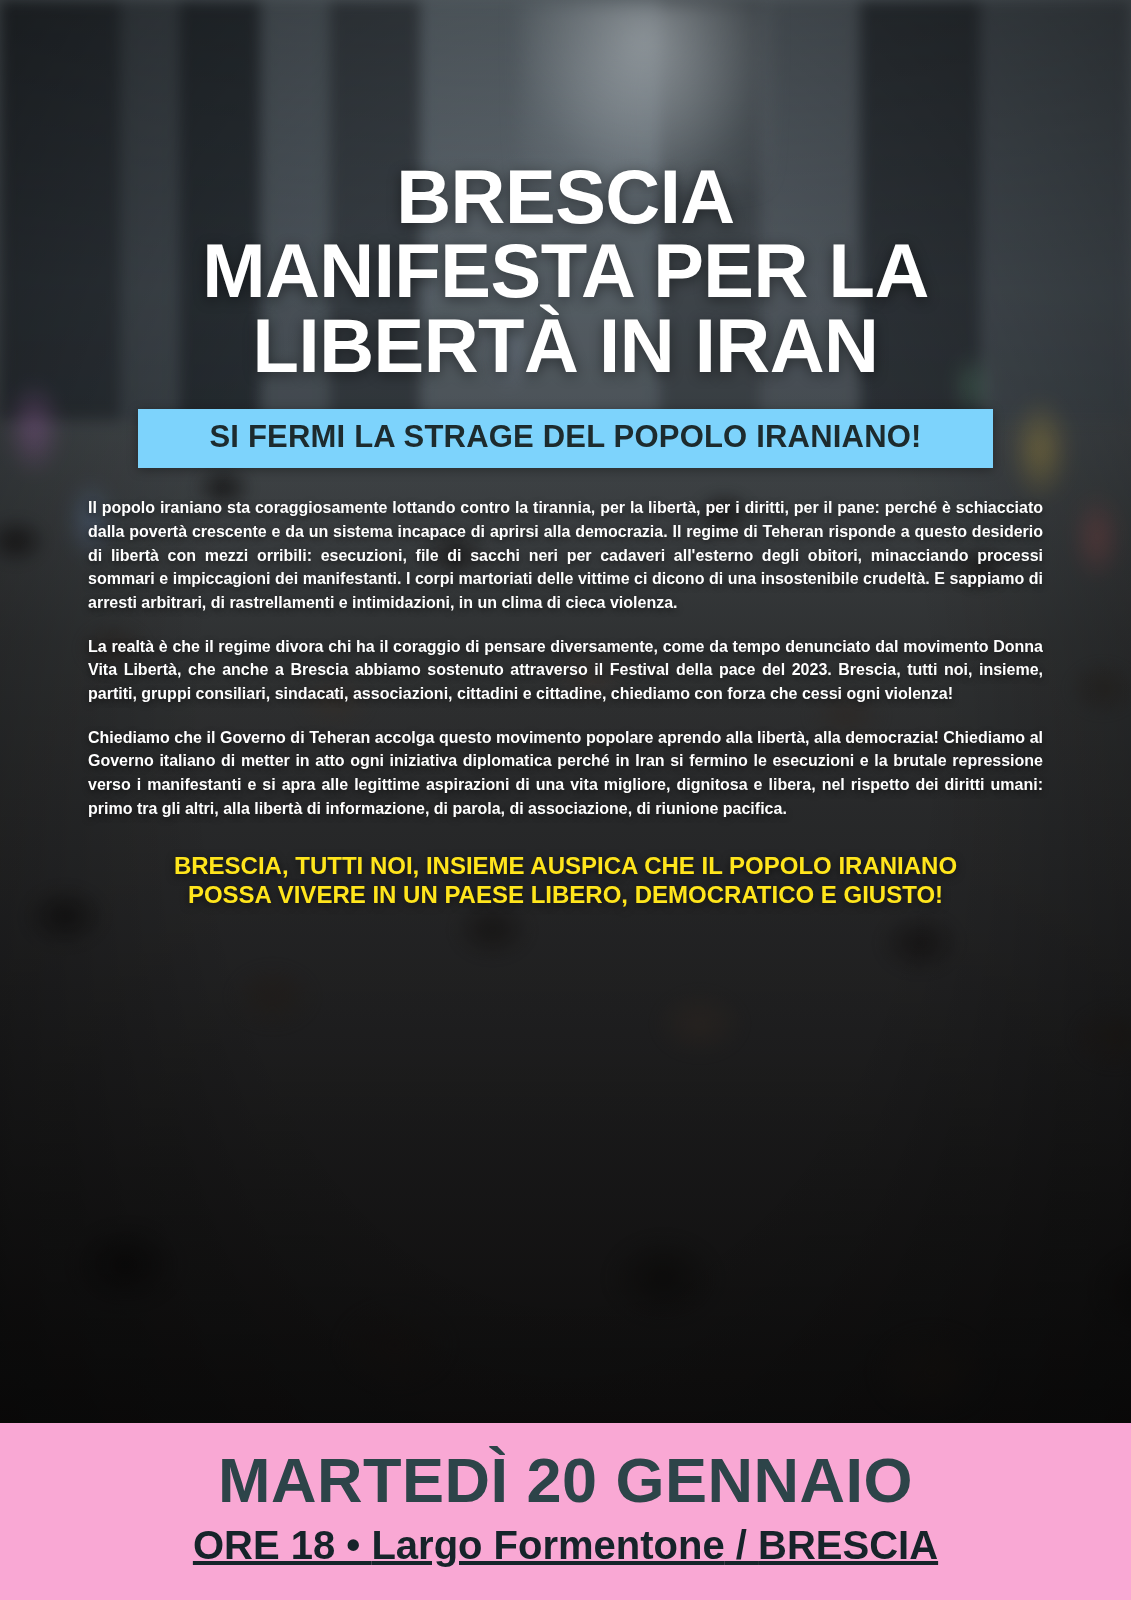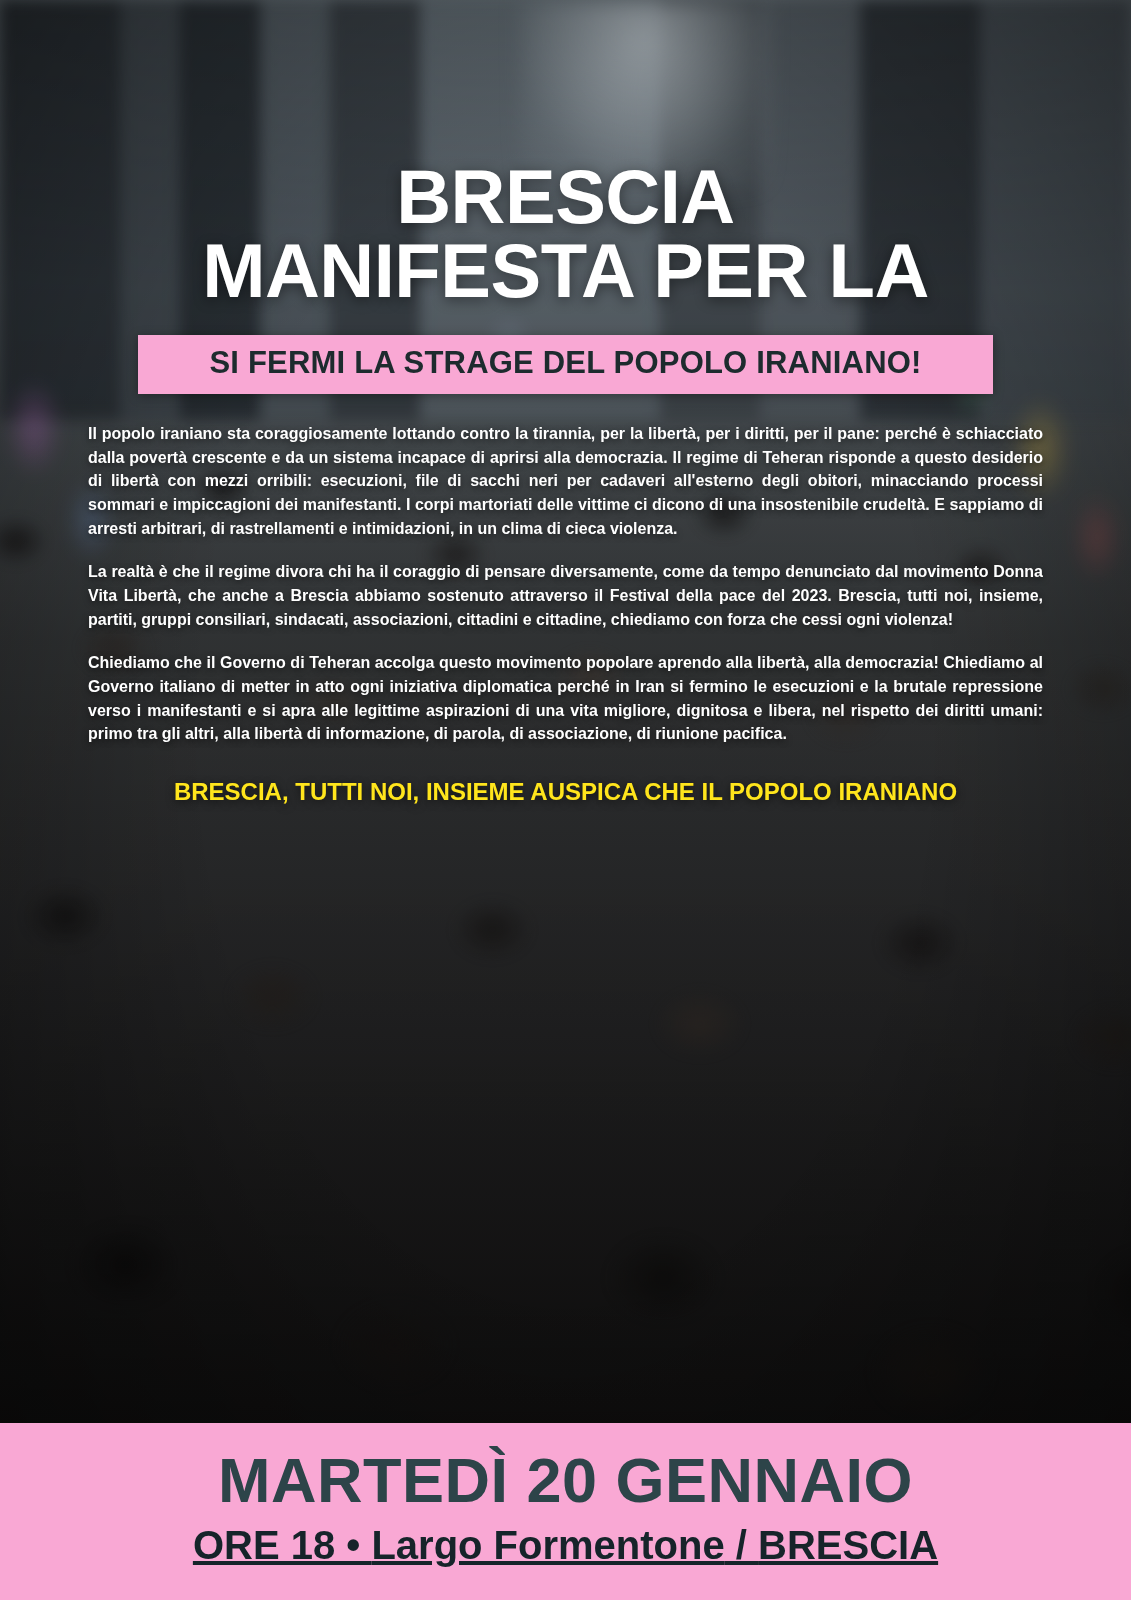--- a/index.html
+++ b/index.html
@@ -126,21 +126,21 @@
     font-family: "Liberation Sans", sans-serif;
     text-shadow: 0 3px 14px rgba(0,0,0,0.45);
     font-stretch: condensed;
   }
   .headline .l1 { display:block; }
   .headline .l2 { display:block; }
   .headline .l3 { display:block; }
 
   .subbar {
     margin: 26px auto 0 auto;
-    background: #f9a8d4;
+    background: #7dd3fc;
     width: 855px;
     padding: 10px 12px 13px 12px;
     box-sizing: border-box;
     text-align: center;
     color: #1d2b2e;
     font-weight: 900;
     font-size: 31px;
     line-height: 1.16;
     text-transform: uppercase;
     letter-spacing: 0.2px;
@@ -207,34 +207,36 @@
     <div class="bg-flags"></div>
     <div class="bg-crowd"></div>
     <div class="bg-vignette"></div>
   </div>
 
   <div class="content">
 
     <div class="headline">
       <span class="l1">BRESCIA</span>
       <span class="l2">MANIFESTA PER LA</span>
+      <span class="l3">LIBERTÀ IN IRAN</span>
     </div>
 
     <div class="subbar">
       <span class="s1">SI FERMI LA STRAGE DEL POPOLO IRANIANO!</span>
     </div>
 
     <div class="body-text">
       <p>Il popolo iraniano sta coraggiosamente lottando contro la tirannia, per la libertà, per i diritti, per il pane: perché è schiacciato dalla povertà crescente e da un sistema incapace di aprirsi alla democrazia. Il regime di Teheran risponde a questo desiderio di libertà con mezzi orribili: esecuzioni, file di sacchi neri per cadaveri all'esterno degli obitori, minacciando processi sommari e impiccagioni dei manifestanti. I corpi martoriati delle vittime ci dicono di una insostenibile crudeltà. E sappiamo di arresti arbitrari, di rastrellamenti e intimidazioni, in un clima di cieca violenza.</p>
       <p>La realtà è che il regime divora chi ha il coraggio di pensare diversamente, come da tempo denunciato dal movimento Donna Vita Libertà, che anche a Brescia abbiamo sostenuto attraverso il Festival della pace del 2023. Brescia, tutti noi, insieme, partiti, gruppi consiliari, sindacati, associazioni, cittadini e cittadine, chiediamo con forza che cessi ogni violenza!</p>
       <p>Chiediamo che il Governo di Teheran accolga questo movimento popolare aprendo alla libertà, alla democrazia! Chiediamo al Governo italiano di metter in atto ogni iniziativa diplomatica perché in Iran si fermino le esecuzioni e la brutale repressione verso i manifestanti e si apra alle legittime aspirazioni di una vita migliore, dignitosa e libera, nel rispetto dei diritti umani: primo tra gli altri, alla libertà di informazione, di parola, di associazione, di riunione pacifica.</p>
     </div>
 
     <div class="closing">
       <span class="c1">BRESCIA, TUTTI NOI, INSIEME AUSPICA CHE IL POPOLO IRANIANO</span>
+      <span class="c2">POSSA VIVERE IN UN PAESE LIBERO, DEMOCRATICO E GIUSTO!</span>
     </div>
 
     <div class="spacer"></div>
 
     <div class="footer">
       <div class="date">MARTEDÌ 20 GENNAIO</div>
       <div class="place">
         <span>ORE 18 • </span><span class="light">Largo Formentone</span><span> / </span><span>BRESCIA</span>
       </div>
     </div>

